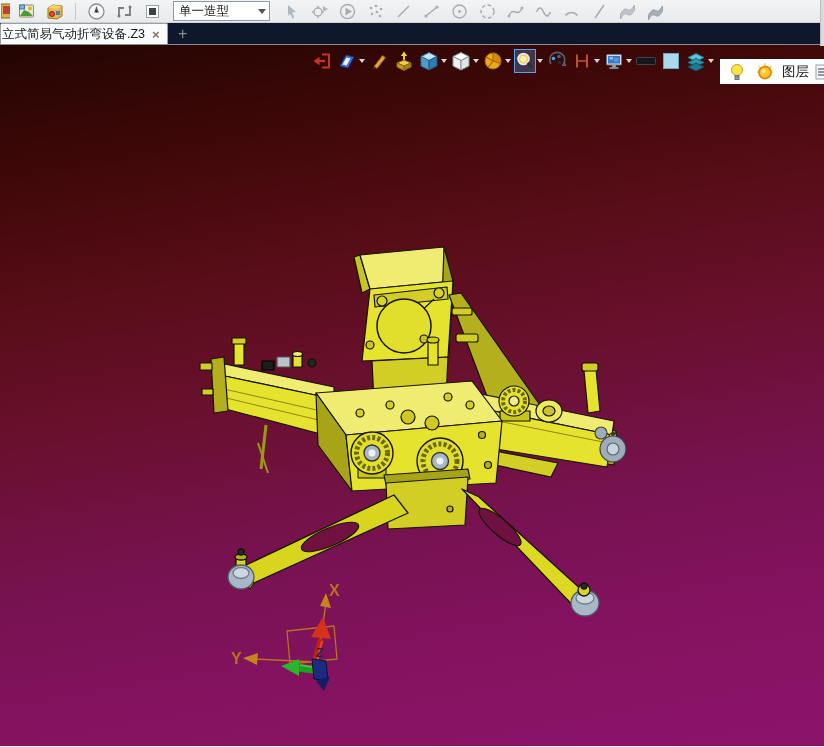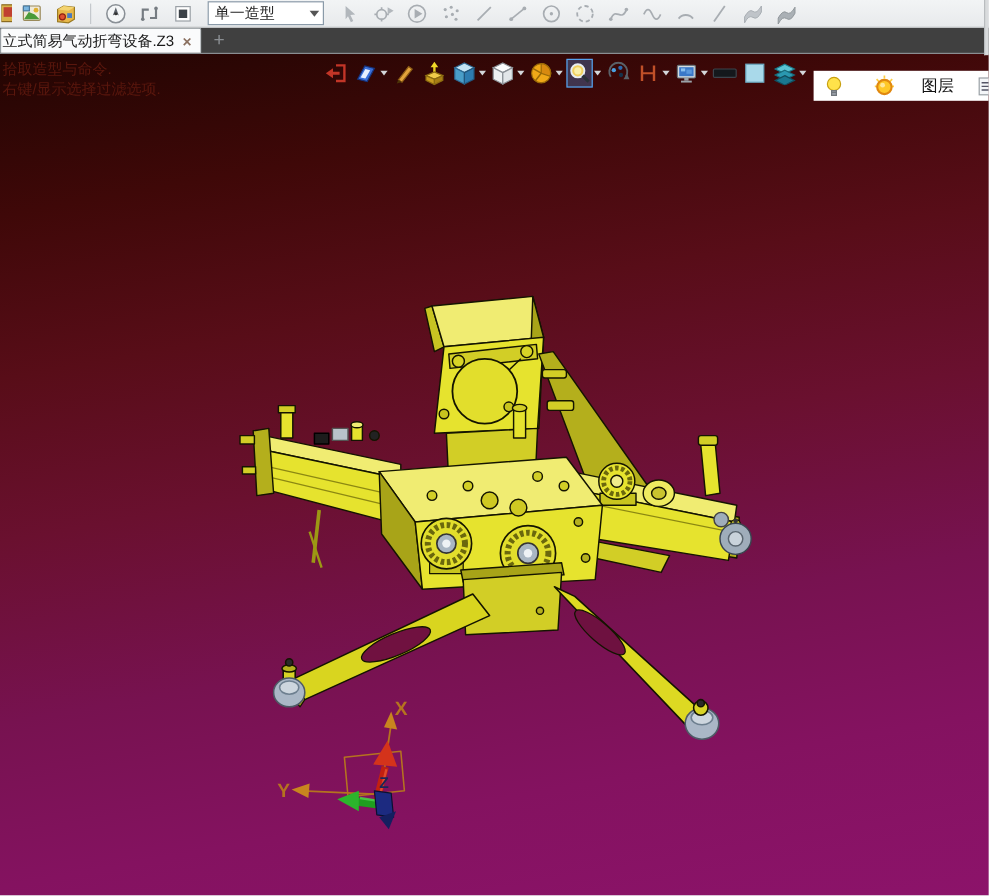--- a/index.html
+++ b/index.html
@@ -11,21 +11,21 @@
   .ticon { width:22px; height:21px; display:flex; align-items:center; justify-content:center; flex:0 0 auto; }
   .ticon.clip { width:9px; overflow:hidden; justify-content:flex-start; }
   .sep { width:1px; height:17px; background:#c4c8cc; margin:0 3px; flex:0 0 auto; }
   .combo { width:97px; height:20px; background:#fff; border:1px solid #8a9aa8; display:flex; align-items:center;
            font-size:12.5px; padding:0 3px 0 5px; margin:0 4px; color:#222; }
   .combo-label { flex:1; white-space:nowrap; overflow:hidden; }
   .combo-arrow { width:0; height:0; border-left:4px solid transparent; border-right:4px solid transparent;
                  border-top:5px solid #555; margin-left:3px; }
 
   
-  .tabbar { height:22px; background:#404040; border-bottom:1px solid #8a8e92; display:flex; align-items:flex-start; }
+  .tabbar { height:22px; background:#0f172a; border-bottom:1px solid #8a8e92; display:flex; align-items:flex-start; }
   .tab { background:#fafbfc; border:1px solid #9aa0a4; border-bottom:none; border-radius:2px 2px 0 0; height:21px;
          display:flex; align-items:center; padding:0 7px 0 1px; font-size:12.5px; gap:7px; color:#1a1a1a; }
   .tab-close { color:#8a7060; font-size:13px; font-weight:bold; line-height:1; cursor:default; }
   .newtab { width:30px; height:21px; display:flex; align-items:center; justify-content:center;
             color:#8a8e92; font-size:16px; }
   .win-edge { position:absolute; right:0; top:0; width:4px; height:46px; background:#d9dbdd; border-left:1px solid #b9bcbf; z-index:5;}
 
   
   .viewport { position:relative; width:824px; height:701px; overflow:hidden;
               background:linear-gradient(170deg,#220502 0%, #3f0808 16%, #580d18 32%, #6a102f 48%,
@@ -33,21 +33,21 @@
   .hints { position:absolute; top:5px; left:2px; font-size:12.5px; line-height:16px; color:#5a170d; }
   .model-svg { position:absolute; left:0; top:0; }
 
   
   .float-tb { position:absolute; top:3px; right:0; display:flex; align-items:center; gap:3px; height:26px; }
   .fitem { display:flex; align-items:center; flex:0 0 auto; }
   .fbtn { width:22px; height:24px; display:flex; align-items:center; justify-content:center; }
   .chev { width:0; height:0; border-left:3.5px solid transparent; border-right:3.5px solid transparent;
           border-top:4px solid #d4d7da; margin-left:1px; }
   .sel-box { border:1px solid #56a2ec; background:rgba(80,150,230,.32); }
-  .layer-seg { background:#fff; height:25px; display:flex; align-items:center; gap:20px; padding:0 0 0 6px; margin-left:3px;margin-top:21px; }
+  .layer-seg { background:#fff; height:25px; display:flex; align-items:center; gap:6px; padding:0 0 0 6px; margin-left:3px;margin-top:21px; }
   .layer-label { font-size:13.5px; color:#111; white-space:nowrap; }
   .clip-ic { width:9px; height:18px; overflow:hidden; }
 </style>
 </head>
 <body>
 
 <div class="toolbar">
   <div class="ticon clip">
     <svg width="18" height="18">
         <rect x="0" y="2" width="14" height="14" fill="#d8b24a" stroke="#8a6a20"></rect>
@@ -186,24 +186,20 @@
 <div class="tabbar">
   <div class="tab">
     <span>立式简易气动折弯设备.Z3</span>
     <span class="tab-close">×</span>
   </div>
   <div class="newtab">+</div>
 </div>
 
 <div class="viewport">
 
-  <div class="hints">
-    <div>拾取造型与命令.</div>
-    <div>右键/显示选择过滤选项.</div>
-  </div>
 
   <div class="float-tb">
     <div class="fitem">
         <span class="fbtn">
       <svg width="20" height="20">
             <path d="M10 3.5 h7 v13 h-7" fill="none" stroke="#c23527" stroke-width="2"></path>
             <line x1="4" y1="10" x2="13" y2="10" stroke="#c23527" stroke-width="2.4"></line>
             <polygon points="1.5,10 7.5,5.8 7.5,14.2" fill="#c23527"></polygon>
           </svg>
     </span>

